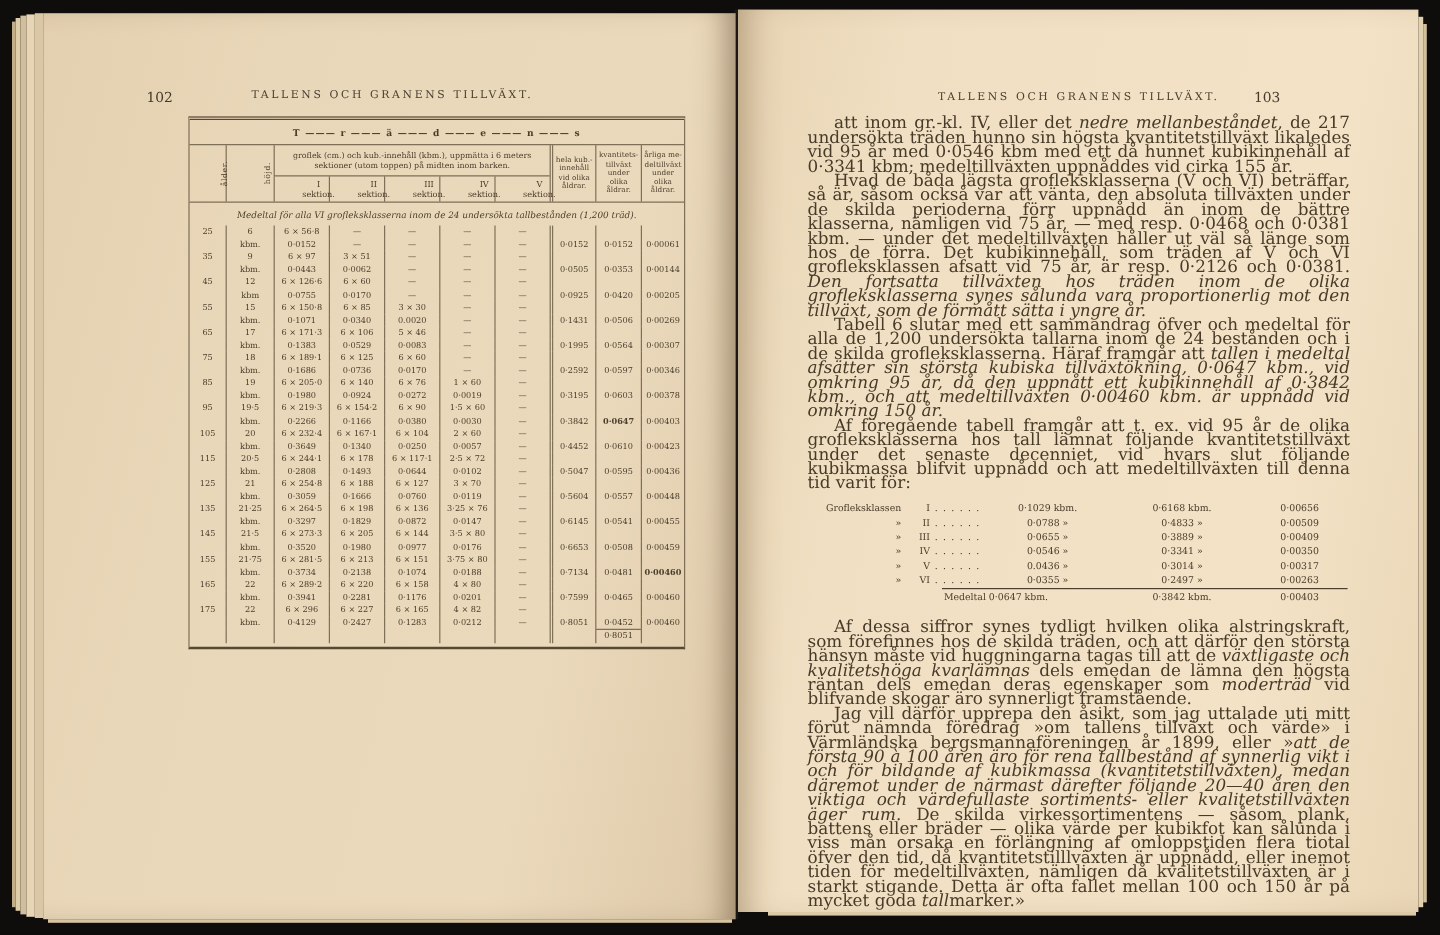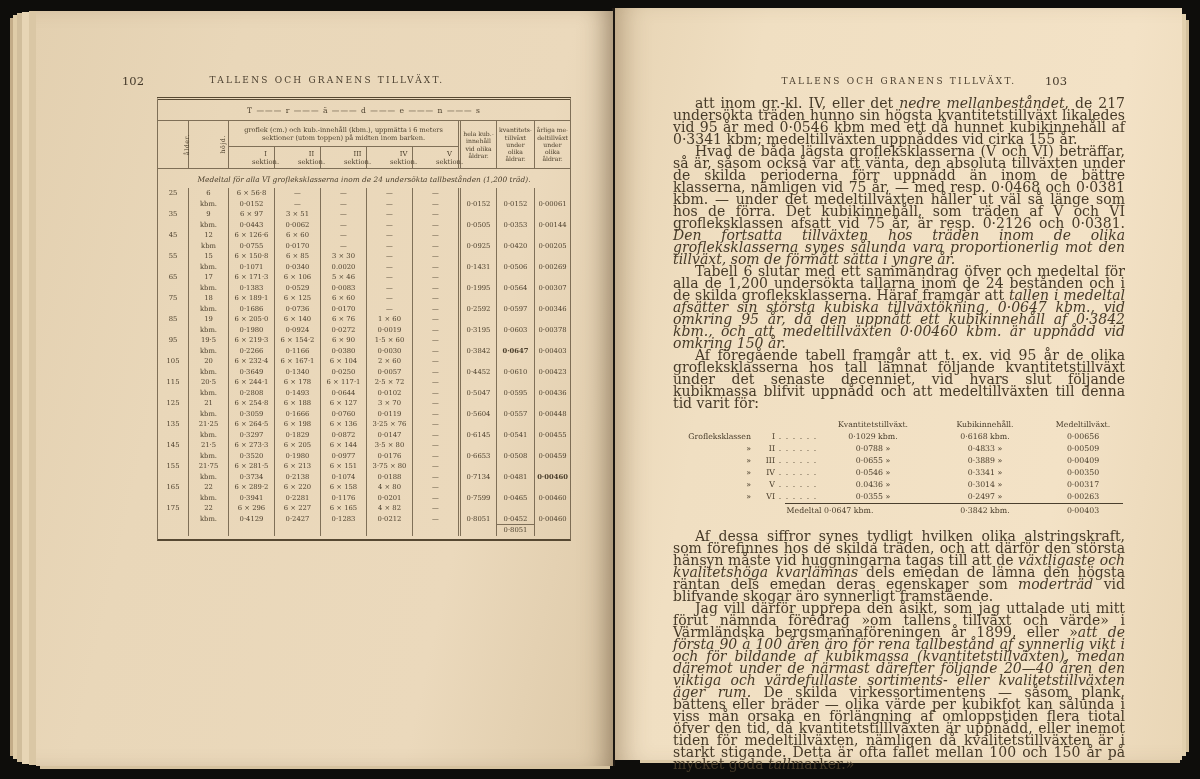--- a/index.html
+++ b/index.html
@@ -27,21 +27,21 @@
   .pagenum{position:absolute;font-size:11.5px;color:#44392a;}
   
   :root{--line:rgba(76,62,42,.68);--cols:30px 40px 46px 46px 46px 46px 46px 38px 38px 36px;}
   .tbl{
     position:absolute;left:121px;top:86px;width:412px;
     border-left:1px solid var(--line);border-right:1px solid var(--line);
     border-top:3px double #564832;border-bottom:2px solid #564832;
     color:#4a3e2b;
   }
   .span-hdr{height:20px;line-height:21px;text-align:center;font-size:7.6px;letter-spacing:1px;
-    border-bottom:1px solid var(--line);white-space:nowrap;overflow:hidden;}
+    border-bottom:1px solid var(--line);white-space:nowrap;overflow:hidden;font-weight:bold;}
   .hdr{display:grid;grid-template-columns:var(--cols);grid-template-rows:26px 21px;border-bottom:1px solid var(--line);}
   .hc{border-left:1px solid var(--line);display:flex;align-items:center;justify-content:center;text-align:center;padding-left:28px;}
   .hc.first{border-left:none;}
   .hc.rspan{grid-row:1/3;}
   .rot{writing-mode:vertical-rl;transform:rotate(180deg);font-size:6.4px;letter-spacing:.5px;}
   .grp{grid-column:3/8;font-size:6.6px;line-height:8px;padding:2px 6px;border-left:1px solid var(--line);
     display:flex;align-items:center;text-align:center;border-bottom:1px solid var(--line);}
   .sect{font-size:6.8px;}
   .wide3{font-size:6.1px;line-height:7.2px;padding:1px;}
   .dsep{border-left:3px double var(--line) !important;}
@@ -527,26 +527,20 @@
 
   <div class="textcol">
     <div id="paras-top">
         <p class="para"><span>att inom gr.-kl. IV, eller det </span><em>nedre mellanbeståndet</em><span>, de 217 undersökta träden hunno sin högsta kvantitetstillväxt likaledes vid 95 år med 0·0546 kbm med ett då hunnet kubikinnehåll af 0·3341 kbm; medeltillväxten uppnåddes vid cirka 155 år.</span></p>
         <p class="para"><span>Hvad de båda lägsta grofleksklasserna (V och VI) beträffar, så är, såsom också var att vänta, den absoluta tillväxten under de skilda perioderna förr uppnådd än inom de bättre klasserna, nämligen vid 75 år, — med resp. 0·0468 och 0·0381 kbm. — under det medeltillväxten håller ut väl så länge som hos de förra.  Det kubikinnehåll, som träden af V och VI grofleksklassen afsatt vid 75 år, är resp. 0·2126 och 0·0381.  </span><em>Den fortsatta tillväxten hos träden inom de olika grofleksklasserna synes sålunda vara proportionerlig mot den tillväxt, som de förmått sätta i yngre år.</em></p>
         <p class="para"><span>Tabell 6 slutar med ett sammandrag öfver och medeltal för alla de 1,200 undersökta tallarna inom de 24 bestånden och i de skilda grofleksklasserna.  Häraf framgår att </span><em>tallen i medeltal afsätter sin största kubiska tillväxtökning, 0·0647 kbm., vid omkring 95 år, då den uppnått ett kubikinnehåll af 0·3842 kbm., och att medeltillväxten 0·00460 kbm. är uppnådd vid omkring 150 år.</em></p>
         <p class="para"><span>Af föregående tabell framgår att t. ex. vid 95 år de olika grofleksklasserna hos tall lämnat följande kvantitetstillväxt under det senaste decenniet, vid hvars slut följande kubikmassa blifvit uppnådd och att medeltillväxten till denna tid varit för:</span></p>
       </div>
 
     <div class="minitbl">
-      <div class="mth">
-        <div></div>
-        <div>Kvantitetstillväxt.</div>
-        <div>Kubikinnehåll.</div>
-        <div>Medeltillväxt.</div>
-      </div>
       <div id="mini-rows">
           <div class="mtrow">
             <div class="mt-lab">Grofleksklassen</div>
             <div class="mt-num">I</div>
             <div class="mt-dots">. . . . . .</div>
             <div class="mt-val">0·1029 kbm.</div>
             <div class="mt-val">0·6168 kbm.</div>
             <div class="mt-val">0·00656</div>
           </div>
           <div class="mtrow">

